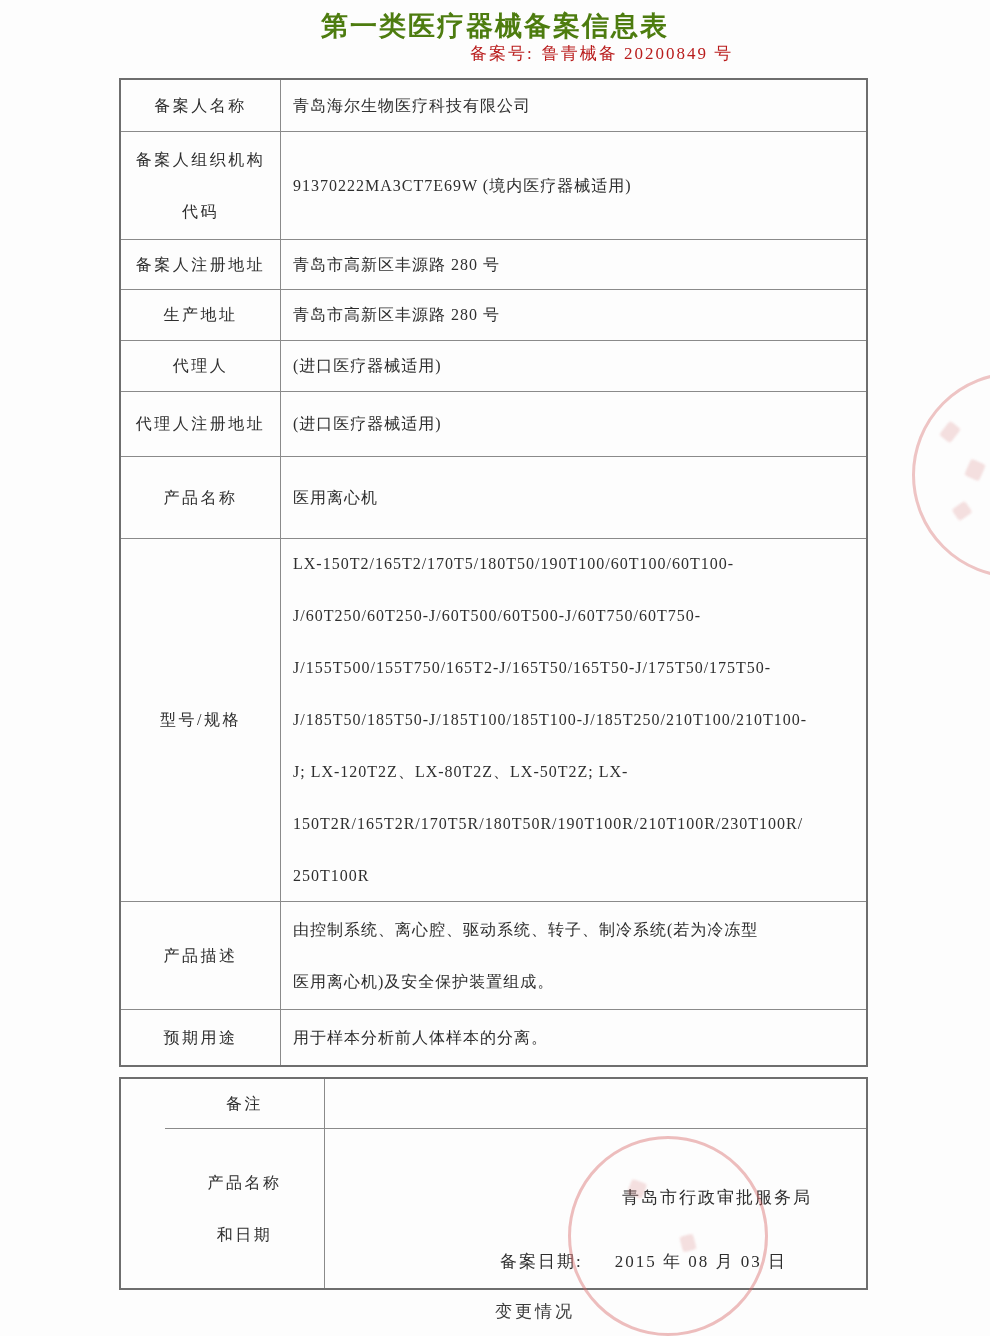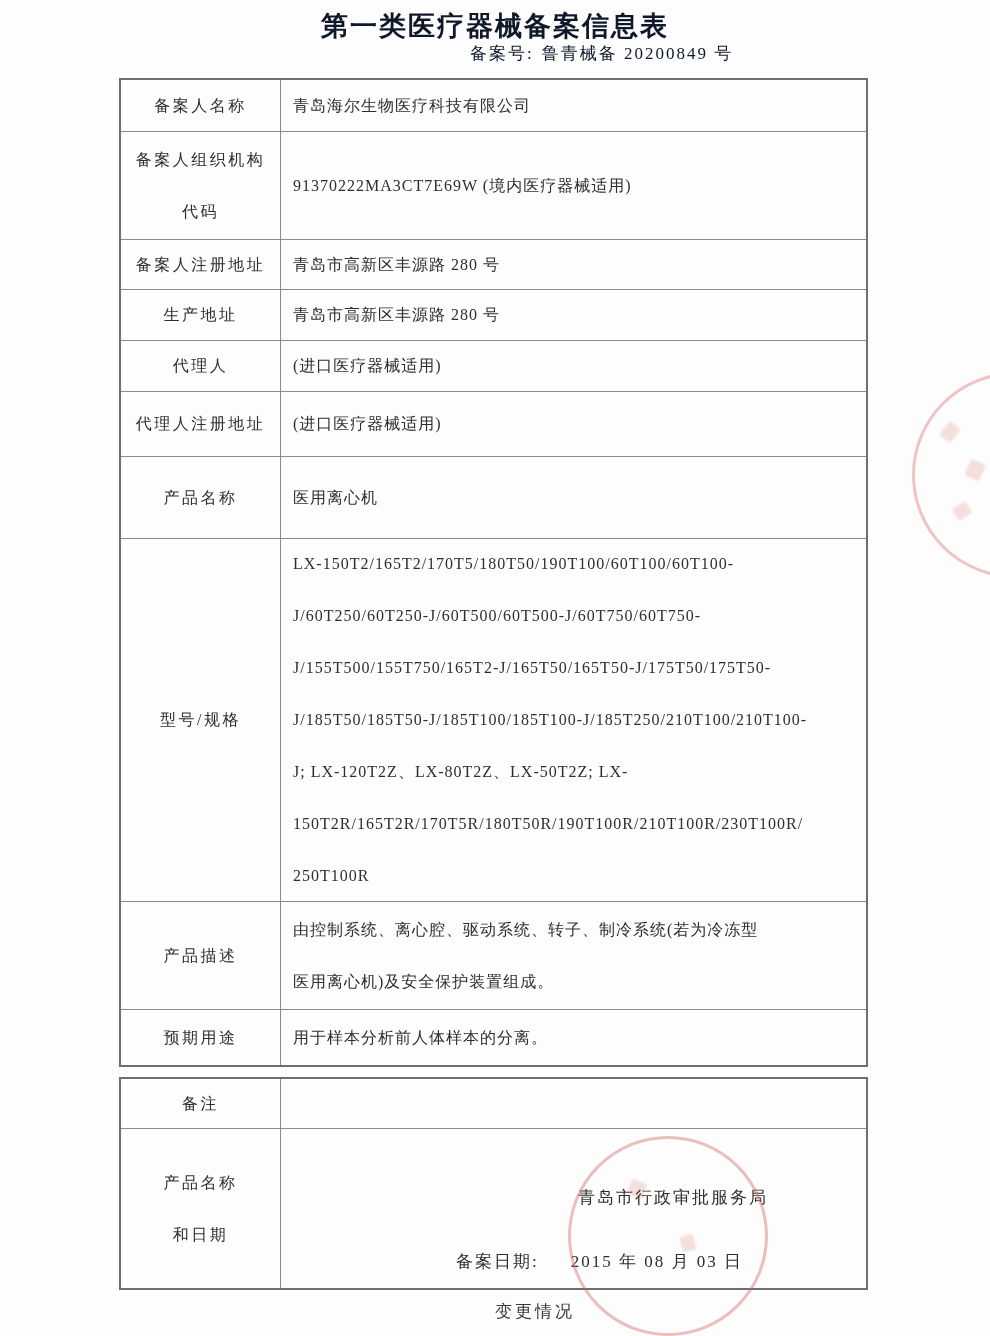--- a/index.html
+++ b/index.html
@@ -9,36 +9,36 @@
     margin:0 auto;
     background:#fdfdfd;
     overflow:hidden;
     font-family:"Liberation Serif","DejaVu Serif",serif;
     color:#2e2e2e;
   }
   .doc-title{
     position:absolute;left:0;top:8px;width:990px;
     text-align:center;margin:0;
     font-family:"Liberation Sans","DejaVu Sans",sans-serif;
-    font-weight:bold;font-size:27px;letter-spacing:2px;color:#0f172a;
+    font-weight:bold;font-size:27px;letter-spacing:2px;color:#4d7c0f;
   }
   .filing-line{
     position:absolute;left:470px;top:42px;
-    font-size:17px;letter-spacing:2px;color:#0f172a;
+    font-size:17px;letter-spacing:2px;color:#b91c1c;
     white-space:nowrap;
   }
   .filing-line .gap{display:inline-block;width:8px;}
   .tbl{
     position:absolute;left:119px;width:749px;
     border:2px solid #6e6e6e;
     box-sizing:border-box;
     background:transparent;
   }
   .tbl1{top:78px;}
-  .tbl2{top:1077px;}
+  .tbl2{top:1077px;padding-left:44px;}
   .row{
     display:flex;
     border-bottom:1px solid #8a8a8a;
     box-sizing:border-box;
   }
   .row:last-child{border-bottom:none;}
   .lab{
     width:160px;flex:0 0 160px;
     border-right:1px solid #8a8a8a;
     display:flex;align-items:center;justify-content:center;

